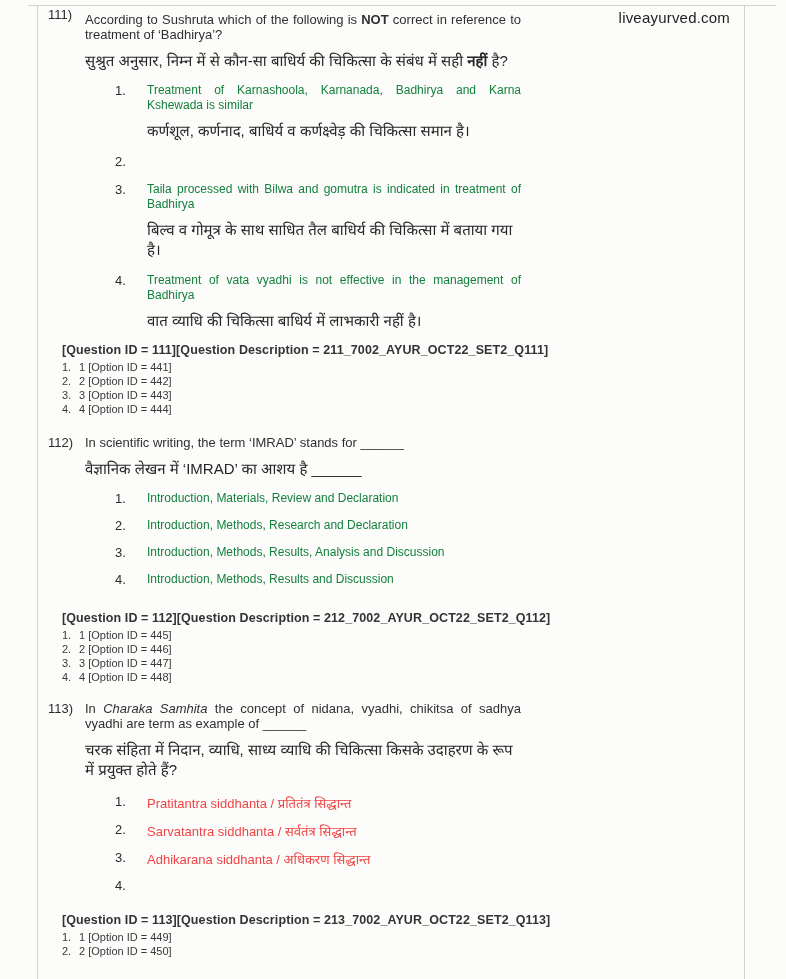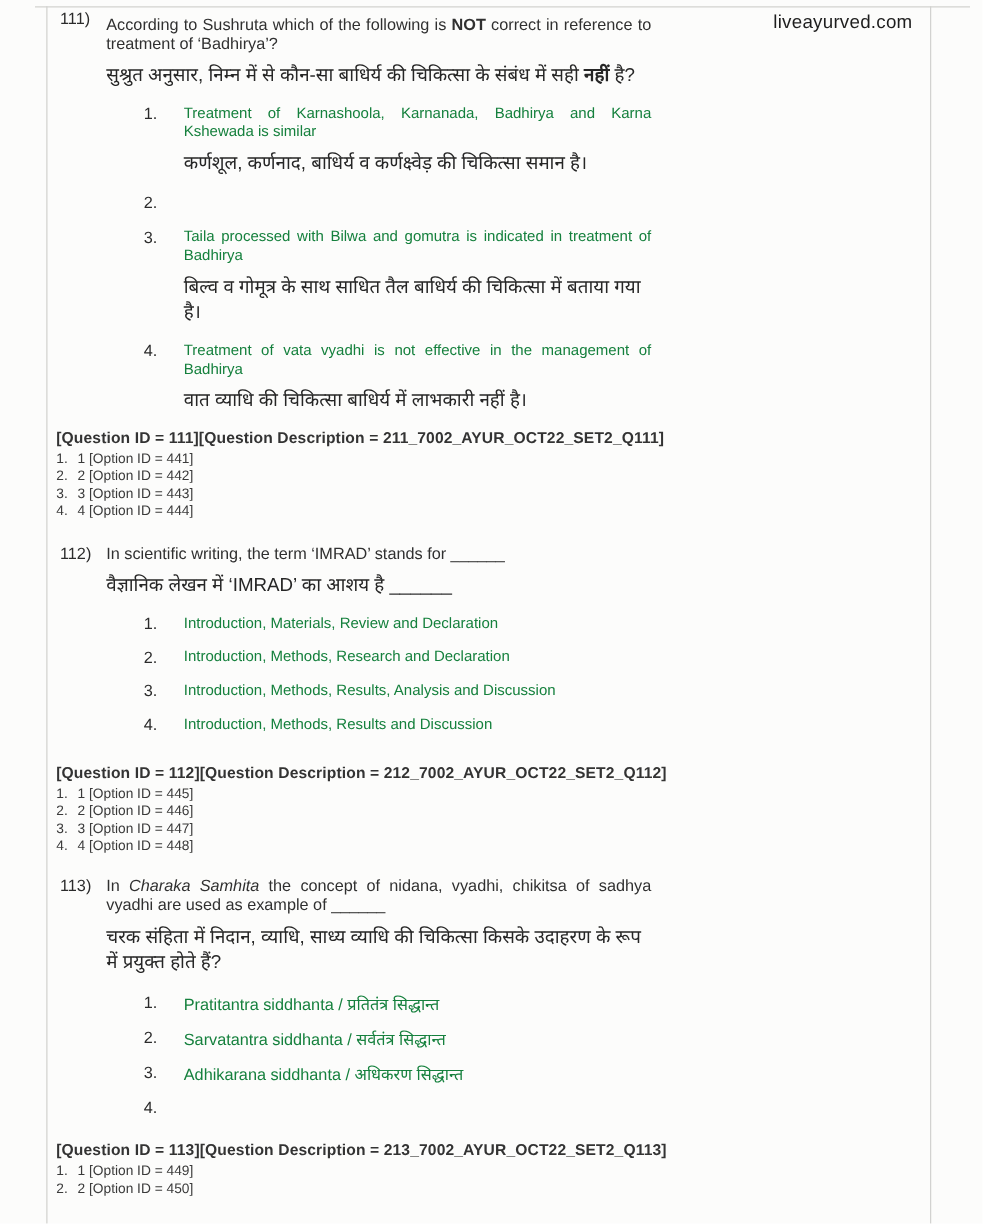--- a/index.html
+++ b/index.html
@@ -43,23 +43,23 @@
   .opt-num { width:32px; flex:none; margin-left:30px; font-size:13px; color:#2b2b2b; }
   .opt-body { width:374px; flex:none; }
   .opt-en { font-size:12px; line-height:15px; text-align:justify; color:#15803d; }
   .opt-hi { font-size:15px; line-height:20px; margin-top:8px; color:#262626; }
 
   .options.single .opt { margin-bottom:12px; }
   .options.single .opt-en { text-align:left; }
 
   .options.combo { margin-top:14px; }
   .options.combo .opt { margin-bottom:8px; }
-  .options.combo .opt-text { font-size:13px; line-height:20px; color:#15803d; }
-
-  .qid-block { margin-top:12px; margin-left:1px; }
+  .options.combo .opt-text { font-size:13px; line-height:20px; color:#ef4444; }
+
+  .qid-block { margin-top:12px; margin-left:18px; }
   .qid-line { font-size:12.5px; font-weight:bold; line-height:14px; color:#333; letter-spacing:0.1px; }
   .optid-list { margin-top:3px; }
   .optid { display:flex; font-size:11px; line-height:14px; color:#3a3a3a; }
   .optid-num { width:17px; flex:none; }
 </style>
 </head>
 <body>
 
 <div class="page">
   <div class="scan-line line-top"></div>
@@ -181,21 +181,21 @@
               <span>4 [Option ID = 448]</span>
             </div>
         </div>
       </div>
     </div>
 
     <div class="question q113">
       <div class="q-row">
         <span class="q-num">113)</span>
         <div class="q-body">
-          <p class="q-en"><span>In </span><span class="italic">Charaka Samhita</span><span> the concept of nidana, vyadhi, chikitsa of sadhya vyadhi are used as example of ______</span></p>
+          <p class="q-en"><span>In </span><span class="italic">Charaka Samhita</span><span> the concept of nidana, vyadhi, chikitsa of sadhya vyadhi are term as example of ______</span></p>
           <p class="q-hi">चरक संहिता में निदान, व्याधि, साध्य व्याधि की चिकित्सा किसके उदाहरण के रूप में प्रयुक्त होते हैं?</p>
           <div class="options combo">
             <div class="opt">
               <span class="opt-num">1.</span>
               <div class="opt-body">
                   <p class="opt-text">Pratitantra siddhanta / प्रतितंत्र सिद्धान्त</p>
                 </div>
             </div>
             <div class="opt">
               <span class="opt-num">2.</span>

